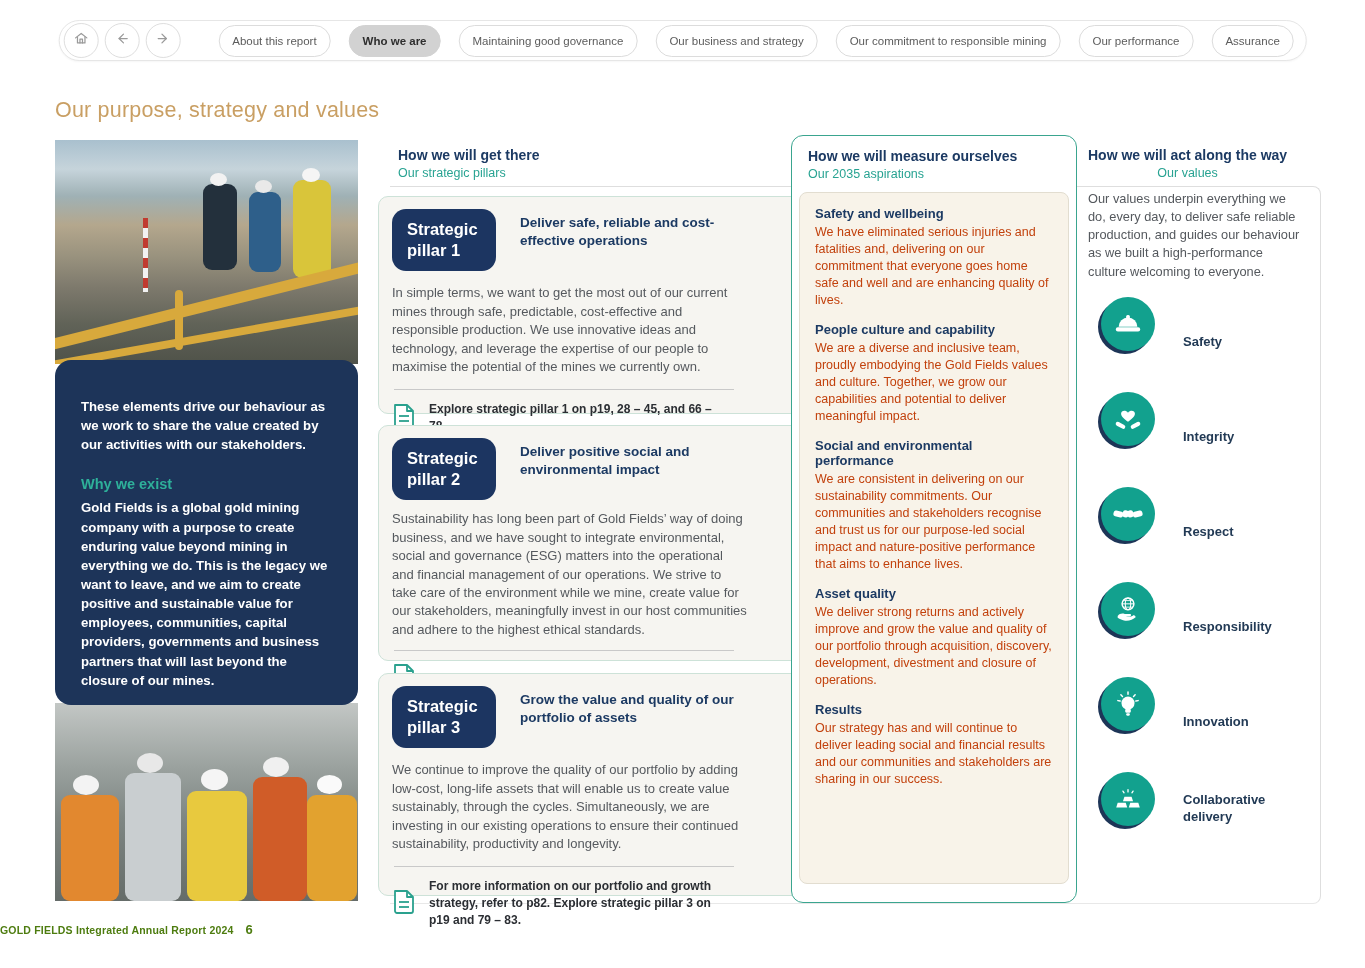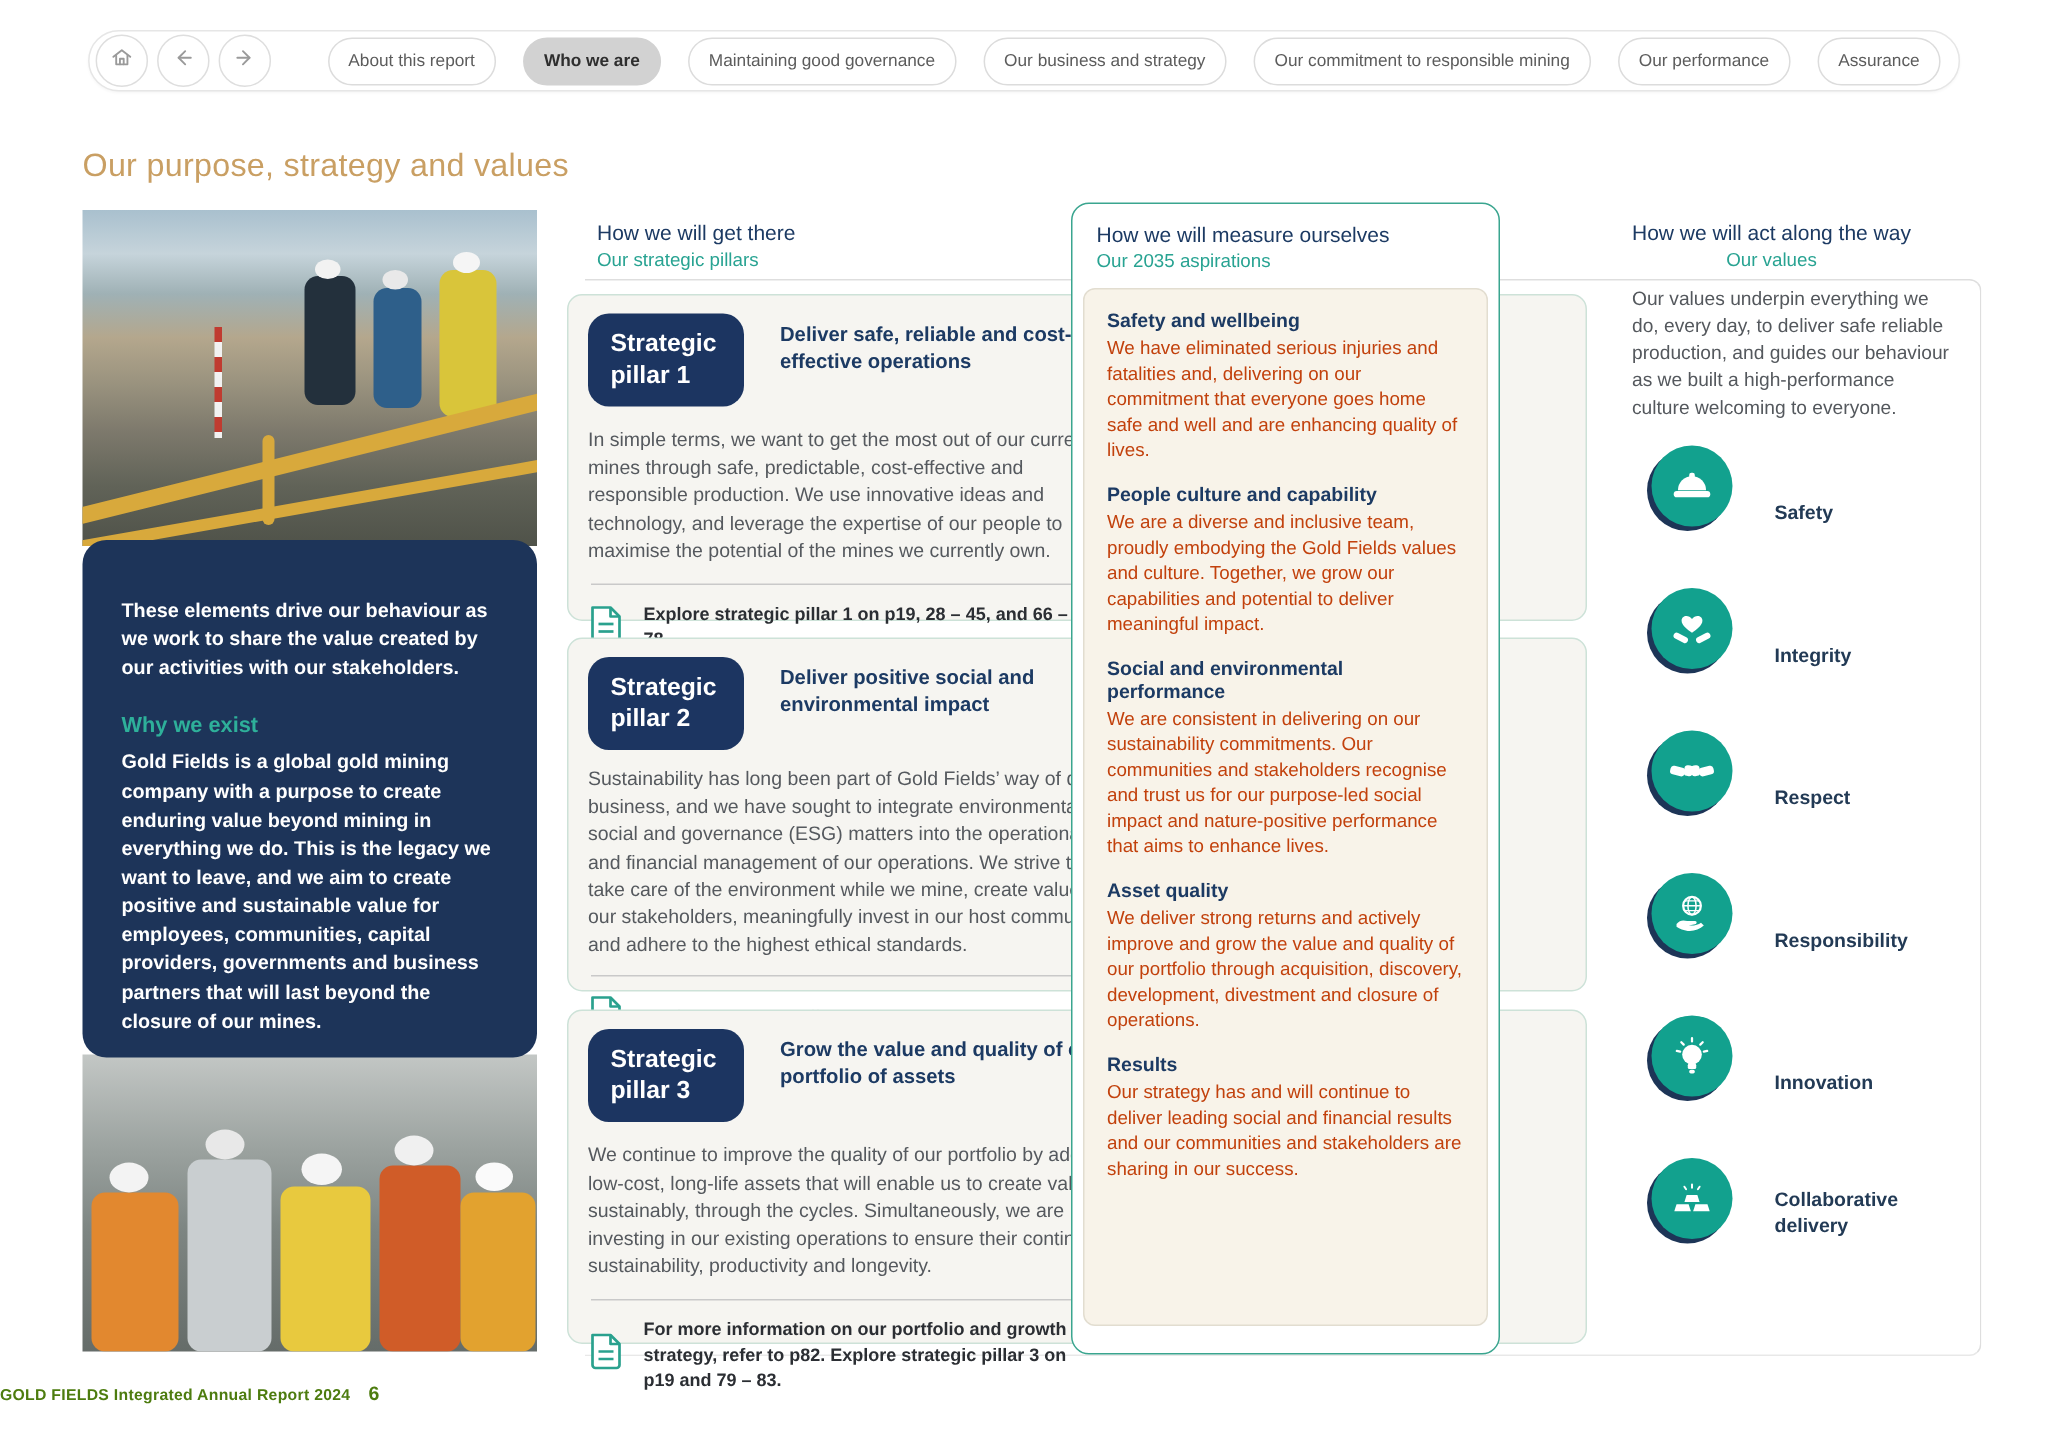--- a/index.html
+++ b/index.html
@@ -32,42 +32,42 @@
        padding:37px 26px;box-sizing:border-box;z-index:3;}
   .intro-lead{color:#fff;font-size:13.2px;font-weight:600;line-height:1.45;}
   .intro-heading{color:#2eb09a;font-size:14.5px;font-weight:700;margin:22px 0 6px;}
   .intro-body{color:#fff;font-size:13.2px;font-weight:600;line-height:1.45;}
 
   
   .panel-border{position:absolute;left:390px;top:186px;width:930px;height:716px;border-top:1px solid #dedede;
        border-right:1px solid #dedede;border-bottom:1px solid #e8e8e8;border-radius:0 8px 8px 0;z-index:0;}
 
   .col-head{position:absolute;z-index:1;}
-  .col-title{font-size:14px;font-weight:400;color:#1c3a63;}
+  .col-title{font-size:14px;font-weight:700;color:#1c3a63;}
   .col-sub{font-size:12.5px;color:#28a392;margin-top:3px;font-weight:500;}
   .head-1{left:398px;top:147px;}
   .head-3{left:1088px;top:147px;text-align:center;}
 
   
   .pillar{position:absolute;left:378px;width:680px;background:#f6f5f1;border:1px solid #cde2d8;border-radius:10px;
        box-sizing:border-box;padding:12px 0 0 13px;z-index:1;}
   .pillar-1{top:196px;height:218px;}
   .pillar-2{top:425px;height:236px;}
   .pillar-3{top:673px;height:223px;}
   .p-head{display:flex;align-items:flex-start;gap:24px;}
   .p-badge{flex:none;width:74px;background:#1c3561;color:#fff;border-radius:14px;padding:10px 15px;
        font-size:16.5px;font-weight:700;line-height:1.28;}
   .p-title{margin-top:5px;width:220px;color:#1c3a63;font-weight:700;font-size:13.5px;line-height:1.35;}
   .p-body{margin-top:13px;width:356px;font-size:13px;color:#55595e;line-height:1.42;}
   .p-div{width:340px;border-top:1px solid #c9c9c9;margin:13px 0 11px 2px;}
   .p-explore{display:flex;align-items:center;gap:13px;width:330px;cursor:pointer;}
   .p-explore-text{font-size:12px;font-weight:700;color:#2b2e33;line-height:1.4;}
 
   
-  .measure{position:absolute;left:714px;top:135px;width:286px;height:768px;background:#fff;border:1.5px solid #3aa58f;
+  .measure{position:absolute;left:791px;top:135px;width:286px;height:768px;background:#fff;border:1.5px solid #3aa58f;
        border-radius:12px;z-index:2;box-sizing:border-box;}
   .measure-head{padding:12px 16px 8px;}
   .measure-body{margin:3px 7px 9px;background:#f8f3e9;border:1px solid #e2ddd0;border-radius:8px;padding:13px 15px;
        height:692px;box-sizing:border-box;overflow:hidden;}
   .asp{margin-bottom:13px;}
   .asp-title{font-size:13px;font-weight:700;color:#1c3a63;margin-bottom:3px;}
   .asp-body{font-size:12.5px;color:#c2410c;line-height:1.36;}
 
   
   .values-intro{position:absolute;left:1088px;top:190px;width:216px;font-size:12.8px;color:#54585d;line-height:1.42;z-index:1;}

